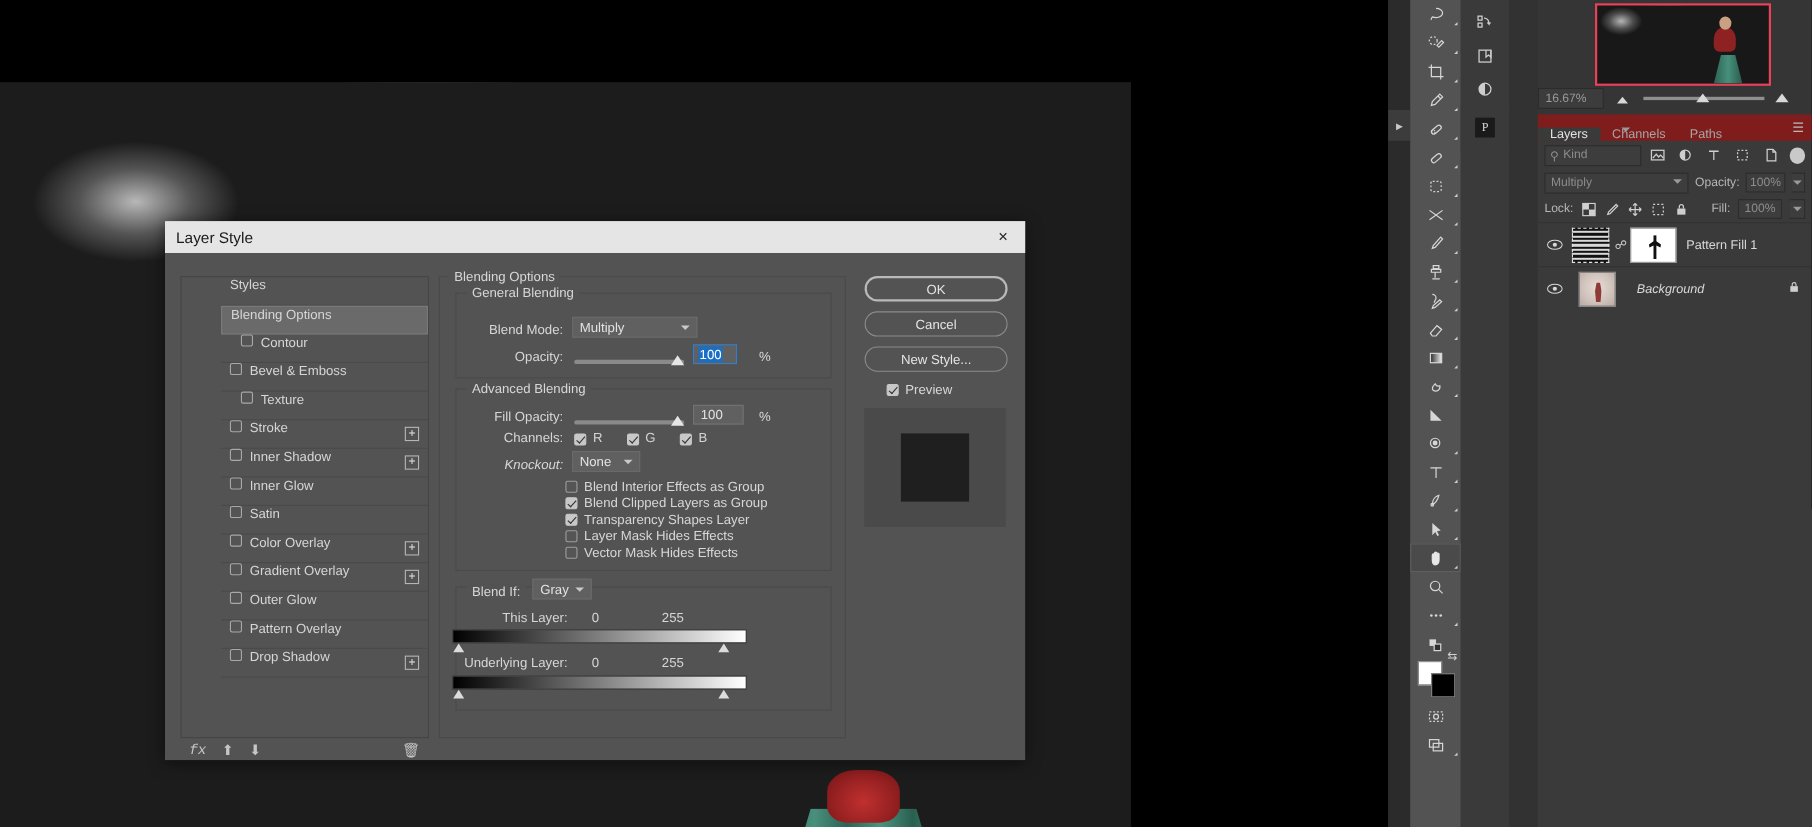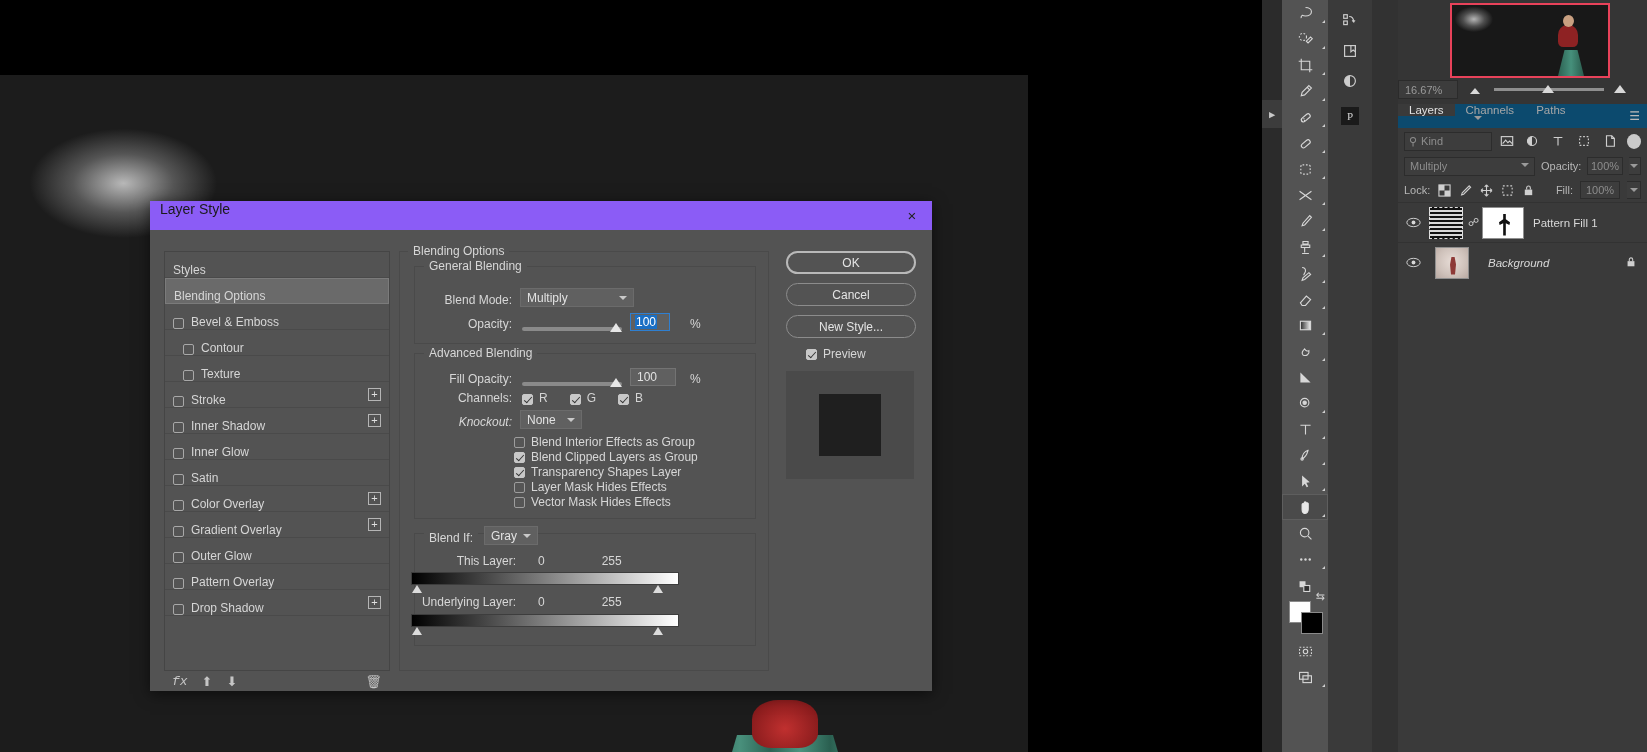--- a/index.html
+++ b/index.html
@@ -112,21 +112,21 @@
     background:#3c3c3c; border:1px solid #2b2b2b; color:#9a9a9a; font-size:11px;
     display:flex;align-items:center; padding-left:6px;
   }
   #nav-slider { position:absolute; left:66px; top:80px; width:176px; height:19px; }
   #nav-slider .bar { position:absolute; left:30px; top:8px; width:110px;height:3px;background:#8f8f8f; }
   .tri { width:0;height:0;border-left:6px solid transparent;border-right:6px solid transparent;border-bottom:8px solid #d8d8d8; }
   .tri.sm { border-left-width:5px;border-right-width:5px;border-bottom-width:6px; }
 
   
   #layers-panel { position:absolute; left:1398px; top:104px; width:249px; height:648px; background:#3a3a3a; }
-  #layers-tabs { display:flex; height:24px; background:#0c4a6e; align-items:flex-start; position:relative;}
+  #layers-tabs { display:flex; height:24px; background:#7f1d1d; align-items:flex-end; position:relative;}
   #layers-tabs .tab { padding:0 11px; display:flex;align-items:center; font-size:11.5px; color:#a6a6a6; }
   #layers-tabs .tab.active { background:#3a3a3a; color:#e2e2e2; }
   #layers-tabs .menu { position:absolute; right:7px; top:6px; color:#b9b9b9; font-size:12px; line-height:1;}
   #filter-row { display:flex; align-items:center; height:26px; padding:0 6px; gap:4px; }
   #filter-kind {
     width:92px; height:19px; background:#3d3d3d; border:1px solid #2c2c2c;
     display:flex; align-items:center; gap:4px; padding:0 4px; color:#8d8d8d; font-size:11px;
   }
   #filter-row .fic { width:23px;height:19px; display:flex;align-items:center;justify-content:center; color:#cfcfcf; }
   #filter-row .fic svg { width:14px;height:14px; fill:none;stroke:#cfcfcf;stroke-width:1.3; }
@@ -174,37 +174,37 @@
   .layer-name { flex:1; font-size:11.5px; color:#d8d8d8; padding-left:4px; }
   .layer-name.italic { font-style:italic; }
   .layer-lock { color:#c9c9c9; font-size:11px; padding-right:6px; }
 
   
   #dialog {
     position:absolute; left:150px; top:201px; width:782px; height:490px;
     background:#535353; box-shadow:0 3px 14px rgba(0,0,0,.55);
   }
   #dlg-title {
-    height:29px; background:#8b5cf6; display:flex; 
+    height:29px; background:#e5e5e5; display:flex; align-items:center;
     padding:0 10px; color:#1a1a1a; font-size:14px; position:relative;
   }
   #dlg-close {
     position:absolute; right:0; top:0; width:40px; height:29px;
     display:flex;align-items:center;justify-content:center; color:#222; font-size:15px;
   }
   #dlg-body { position:relative; height:461px; }
 
   
   #styles-list {
     position:absolute; left:14px; top:21px; width:226px; height:420px;
     background:#535353; border:1px solid #454545;
   }
   .style-item {
-    height:26px; display:flex; align-items:flex-end; padding:0 8px;
-    border-bottom:1px solid #4a4a4a; color:#d6d6d6; font-size:12px; position:relative;
+    height:26px; display:flex; align-items:flex-start; padding:0 8px;
+    border-bottom:1px solid #4a4a4a; color:#d6d6d6; font-size:12px; position:relative;margin-left:36px;
   }
   .style-item.selected { background:#6a6a6a; border:1px solid #7b7b7b; }
   .style-item .cb {
     width:11px;height:11px;border:1px solid #a8a8a8; border-radius:2px; background:#545454; margin-right:7px;
   }
   .style-item.indent { padding-left:18px; }
   .style-item .plus {
     position:absolute; right:8px; top:6px; width:13px;height:13px;
     border:1px solid #b5b5b5; color:#e0e0e0; font-size:11px; line-height:11px; text-align:center;
   }
@@ -644,27 +644,27 @@
 
   <div id="dlg-body">
 
     <div id="styles-list">
       <div class="style-item">
         <span>Styles</span>
       </div>
       <div class="style-item selected">
         <span>Blending Options</span>
       </div>
+      <div class="style-item indent">
+        <span class="cb"></span>
+        <span>Contour</span>
+      </div>
       <div class="style-item">
         <span class="cb"></span>
         <span>Bevel &amp; Emboss</span>
-      </div>
-      <div class="style-item indent">
-        <span class="cb"></span>
-        <span>Contour</span>
       </div>
       <div class="style-item indent">
         <span class="cb"></span>
         <span>Texture</span>
       </div>
       <div class="style-item">
         <span class="cb"></span>
         <span>Stroke</span>
         <span class="plus">+</span>
       </div>

